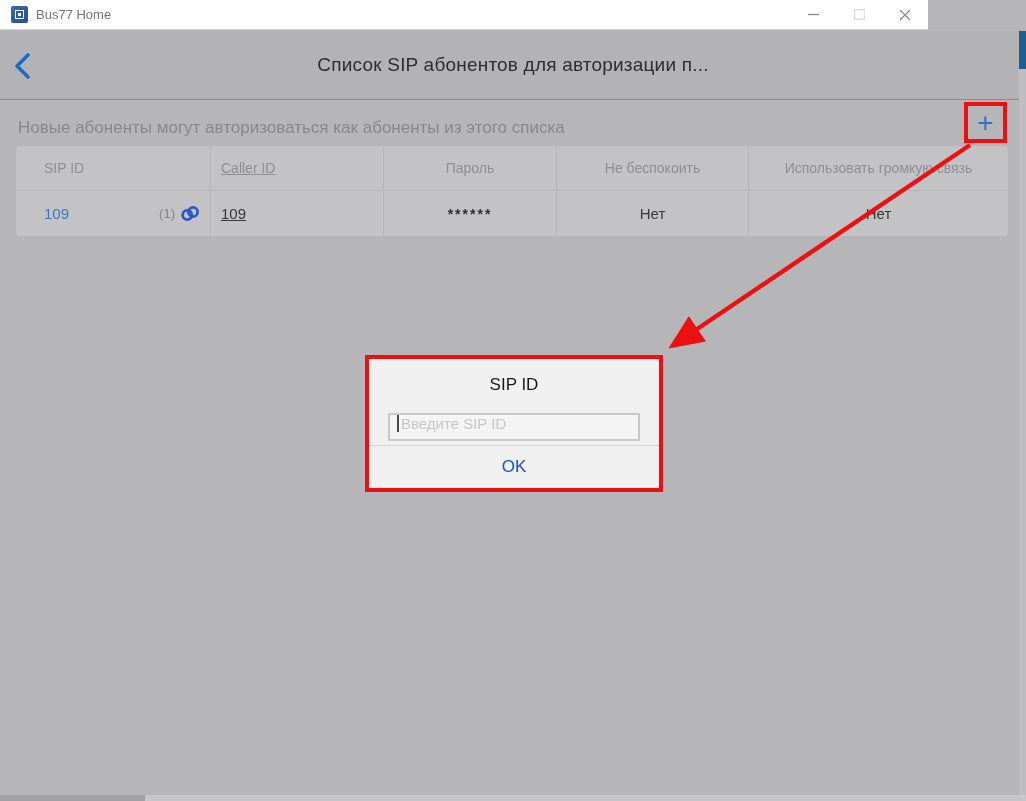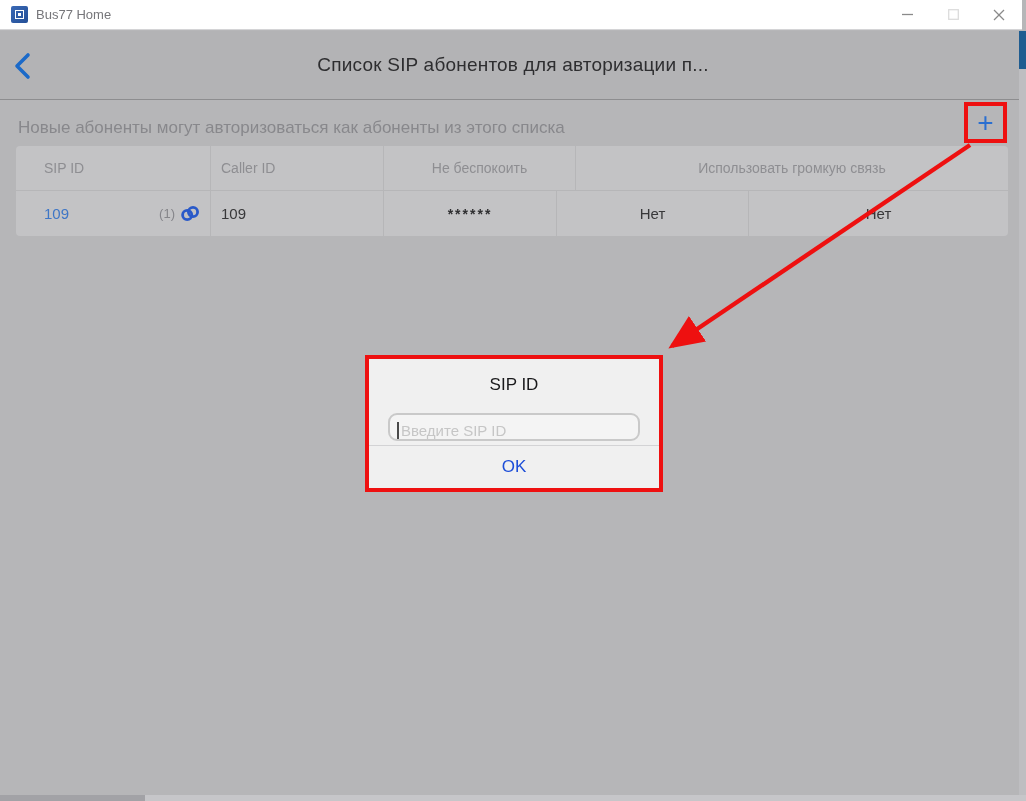--- a/index.html
+++ b/index.html
@@ -6,21 +6,21 @@
   html,body { width:1026px; height:801px; }
   body {
     position:relative;
     font-family:"Liberation Sans", sans-serif;
     background:#b6b6b8;
     overflow:hidden;
   }
 
   
   .titlebar {
-    position:absolute; top:0; left:0; width:1022px; height:30px;
+    position:absolute; top:0; left:0; width:928px; height:30px;
     background:#ffffff; border-bottom:1px solid #d4d4d6;
     display:flex; align-items:center;
   }
   .app-icon {
     width:17px; height:17px; margin-left:11px; border-radius:2px;
     background:linear-gradient(135deg,#3a69b5,#244f97);
     display:flex; align-items:center; justify-content:center;
   }
   .app-icon-glyph { width:9px; height:9px; border:1.5px solid #ffffff; display:flex; align-items:center; justify-content:center; }
   .app-icon-glyph span { width:3px; height:3px; background:#ffffff; display:block; }
@@ -47,21 +47,21 @@
   }
   .add-btn { color:#2a6fd1; font-size:28px; font-weight:300; line-height:1; cursor:pointer; }
 
   
   .table { position:absolute; left:16px; top:146px; width:992px; }
   .t-row { display:flex; gap:1px; }
   .t-row + .t-row { margin-top:1px; }
   .cell { background:#c3c3c5; display:flex; align-items:center; height:44px; }
   .t-row.data .cell { height:45px; }
   .c1 { width:194px; padding:0 10px 0 28px; }
-  .c2 { width:172px; padding-left:10px; }
+  .c2 { width:172px; padding-left:10px;text-decoration:underline; }
   .c3 { width:172px; justify-content:center; }
   .c4 { width:191px; justify-content:center; }
   .c5 { flex:1; justify-content:center; }
   .t-row.header .cell { color:#8e8e92; font-size:14px; }
   .t-row.header .c1 { border-radius:4px 0 0 0; }
   .t-row.header .c5 { border-radius:0 4px 0 0; }
   .t-row.data .c1 { border-radius:0 0 0 4px; }
   .t-row.data .c5 { border-radius:0 0 4px 0; }
   .t-row.data .cell { color:#38383a; font-size:15px; }
   .sip-id-link { color:#3e76c6; cursor:pointer; }
@@ -70,22 +70,22 @@
   .password-mask { letter-spacing:2px; font-size:14px; font-weight:bold; color:#2f2f31; }
 
   
   .dialog-annotation {
     position:absolute; left:365px; top:355px; width:298px; height:137px;
     border:4px solid #ee1010; background:#f0f0f0;
   }
   .dialog-title { text-align:center; margin-top:16px; font-size:17px; color:#1a1a1c; }
   .dialog-input {
     position:absolute; left:19px; right:19px; top:54px; height:28px;
-    border:2px solid #c9c9c9; border-radius:9px; background:#f4f4f4;
-    display:flex; align-items:flex-end; padding-left:7px; cursor:text;
+    border:2px solid #c9c9c9; border-radius:1px; background:#f4f4f4;
+    display:flex; align-items:flex-start; padding-left:7px; cursor:text;
   }
   .caret { width:2px; height:17px; background:#4a4a4a; }
   .placeholder { color:#c6c6c6; font-size:15px; margin-left:2px; }
   .dialog-buttons {
     position:absolute; left:0; right:0; bottom:0; height:43px;
     border-top:1px solid #d3d3d5; display:flex;
   }
   .dialog-btn { flex:1; display:flex; align-items:center; justify-content:center;
     font-size:17px; cursor:pointer; }
   .dialog-btn.cancel { color:#2e7de2; border-right:1px solid #d3d3d5; }
@@ -142,20 +142,21 @@
 <div class="subtitle">Новые абоненты могут авторизоваться как абоненты из этого списка</div>
 
 <div class="add-annotation">
   <div class="add-btn">+</div>
 </div>
 
 <div class="table">
   <div class="t-row header">
     <div class="cell c1">SIP ID</div>
     <div class="cell c2">Caller ID</div>
+    <div class="cell c3">Пароль</div>
     <div class="cell c4">Не беспокоить</div>
     <div class="cell c5">Использовать громкую связь</div>
   </div>
   <div class="t-row data">
     <div class="cell c1">
       <span class="sip-id-link">109</span>
       <span class="link-count">(1)</span>
       <span class="link-icon">
         <svg width="20" height="17" viewBox="0 0 20 17">
           <circle cx="7.2" cy="10" r="4.6" fill="none" stroke="#2959c9" stroke-width="2.8"></circle>

